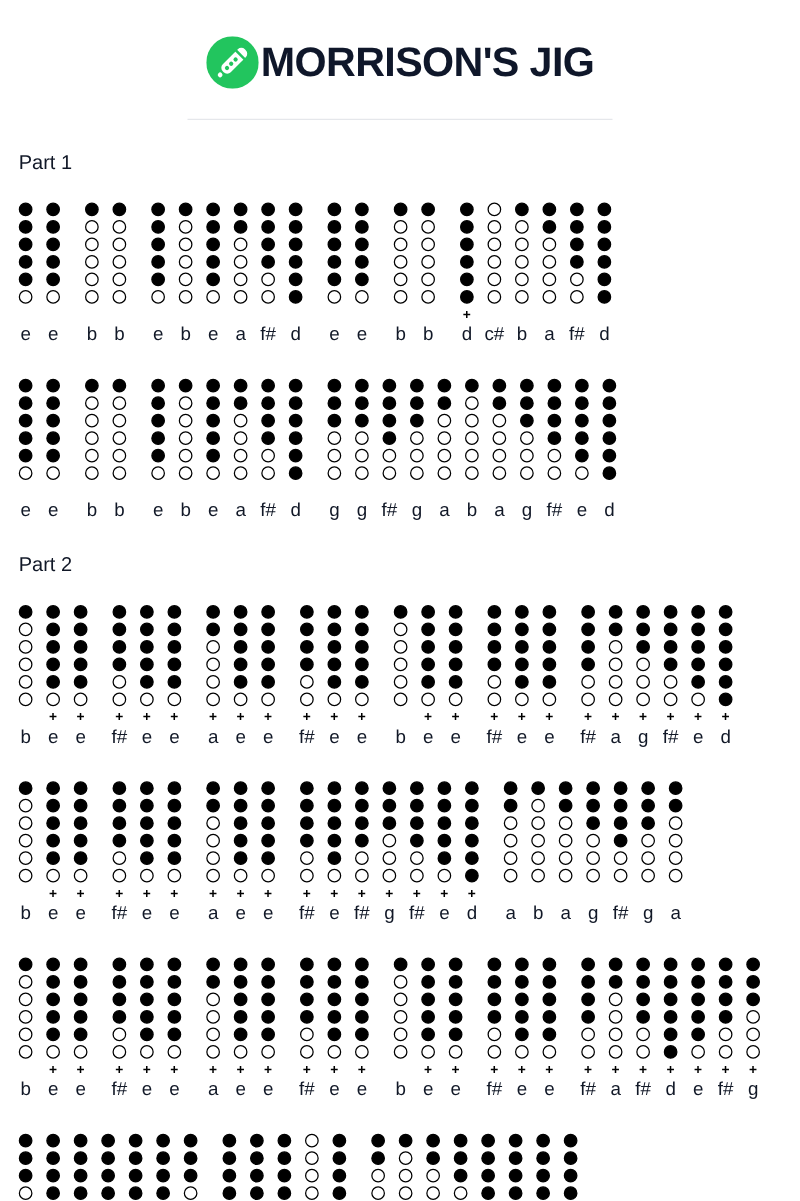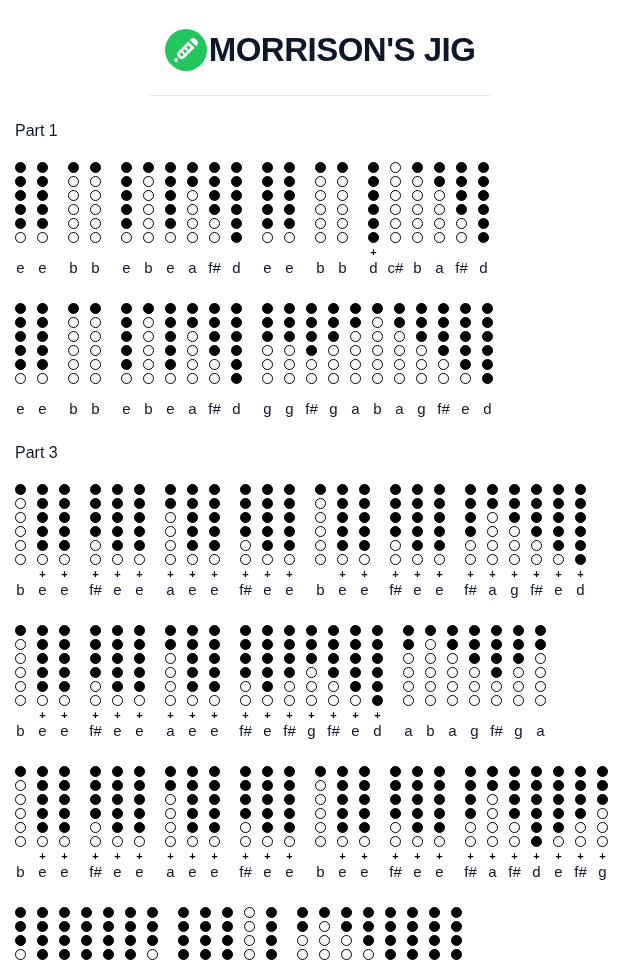--- a/index.html
+++ b/index.html
@@ -735,21 +735,21 @@
             </div>
             <div class="plus-row">
               <span></span>
             </div>
             <div class="label-row">
               <span>d</span>
             </div>
           </div>
         </div>
       </div>
-      <div class="part-title">Part 3</div>
+      <div class="part-title">Part 2</div>
       <div class="tab-row">
         <div class="tab-group">
           <div class="note">
             <div class="holes">
               <div class="hole filled"></div>
               <div class="hole"></div>
               <div class="hole"></div>
               <div class="hole"></div>
               <div class="hole"></div>
               <div class="hole"></div>

